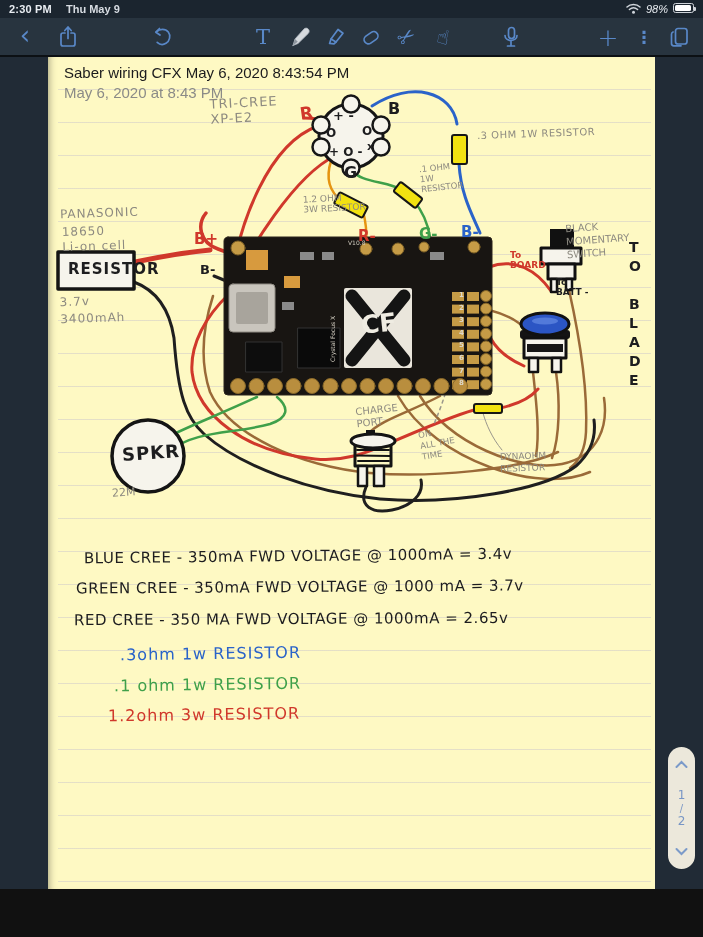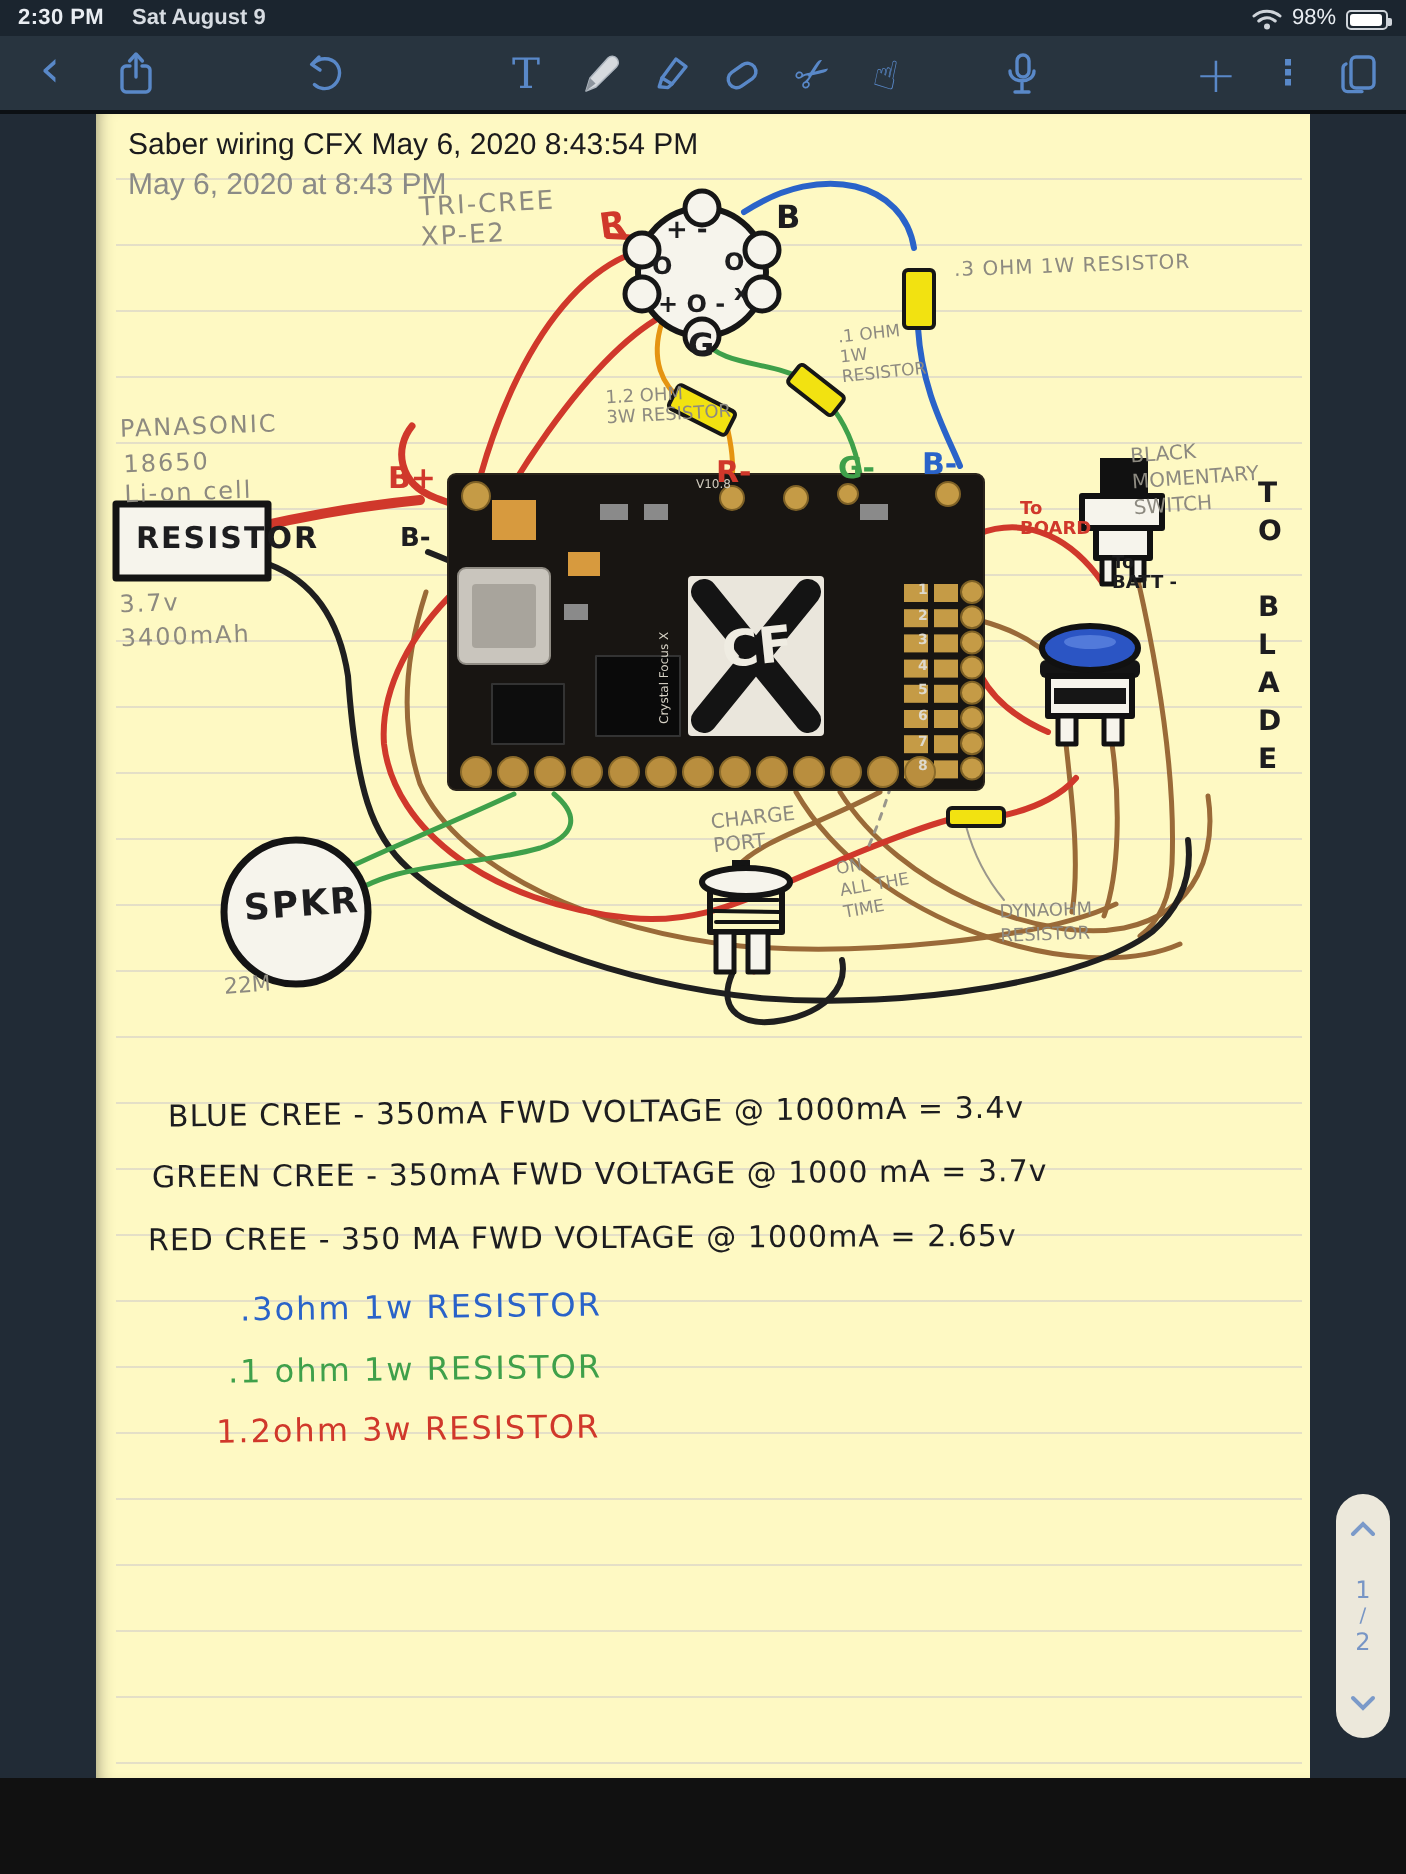--- a/index.html
+++ b/index.html
@@ -6,21 +6,21 @@
   body { background:#111; font-family:"Liberation Sans", sans-serif; }
   .screen { position:relative; width:703px; height:889px; overflow:hidden;
             background:#212b36; margin:0 auto; }
 
   
   .statusbar { position:absolute; left:0; top:0; right:0; height:18px;
     background:#1b252f; color:#e9edf2; font-size:11px;
     display:flex; align-items:center; padding:0 9px; }
   .statusbar .time { font-weight:700; letter-spacing:.2px; }
   .statusbar .date { margin-left:14px; font-weight:600; color:#d7dce2; }
-  .statusbar .right { margin-left:auto; display:flex; align-items:flex-end; gap:5px; }
+  .statusbar .right { margin-left:auto; display:flex; align-items:flex-start; gap:5px;font-style:italic; }
   .batt { position:relative; width:21px; height:10px; border:1px solid #cfd4da;
     border-radius:2.5px; }
   .batt::after { content:""; position:absolute; right:-3px; top:2.5px; width:2px;
     height:4px; background:#cfd4da; border-radius:0 1px 1px 0; }
   .batt .fill { position:absolute; left:1px; top:1px; bottom:1px; width:16px;
     background:#fff; border-radius:1.5px; }
 
   
   .toolbar { position:absolute; left:0; top:18px; right:0; height:39px;
     background:#28343f; border-bottom:2px solid #0c1014; }
@@ -62,21 +62,21 @@
     background:#e9e5d8; border:none; border-radius:10px; cursor:pointer;
     display:flex; align-items:center; justify-content:center; }
 </style>
 </head>
 <body>
 
 <div class="screen">
 
   <div class="statusbar">
     <span class="time">2:30 PM</span>
-    <span class="date">Sat August 9</span>
+    <span class="date">Thu May 9</span>
     <span class="right">
       <svg width="15" height="11" viewBox="0 0 15 11">
         <path d="M1,4 C4.5,0.8 10.5,0.8 14,4" stroke="#cfd4da" stroke-width="1.5" fill="none" stroke-linecap="round"></path>
         <path d="M3.4,6.5 C5.8,4.4 9.2,4.4 11.6,6.5" stroke="#cfd4da" stroke-width="1.5" fill="none" stroke-linecap="round"></path>
         <circle cx="7.5" cy="9.2" r="1.5" fill="#cfd4da"></circle>
       </svg>
       <span>98%</span>
       <span class="batt">
           <span class="fill"></span>
         </span>

